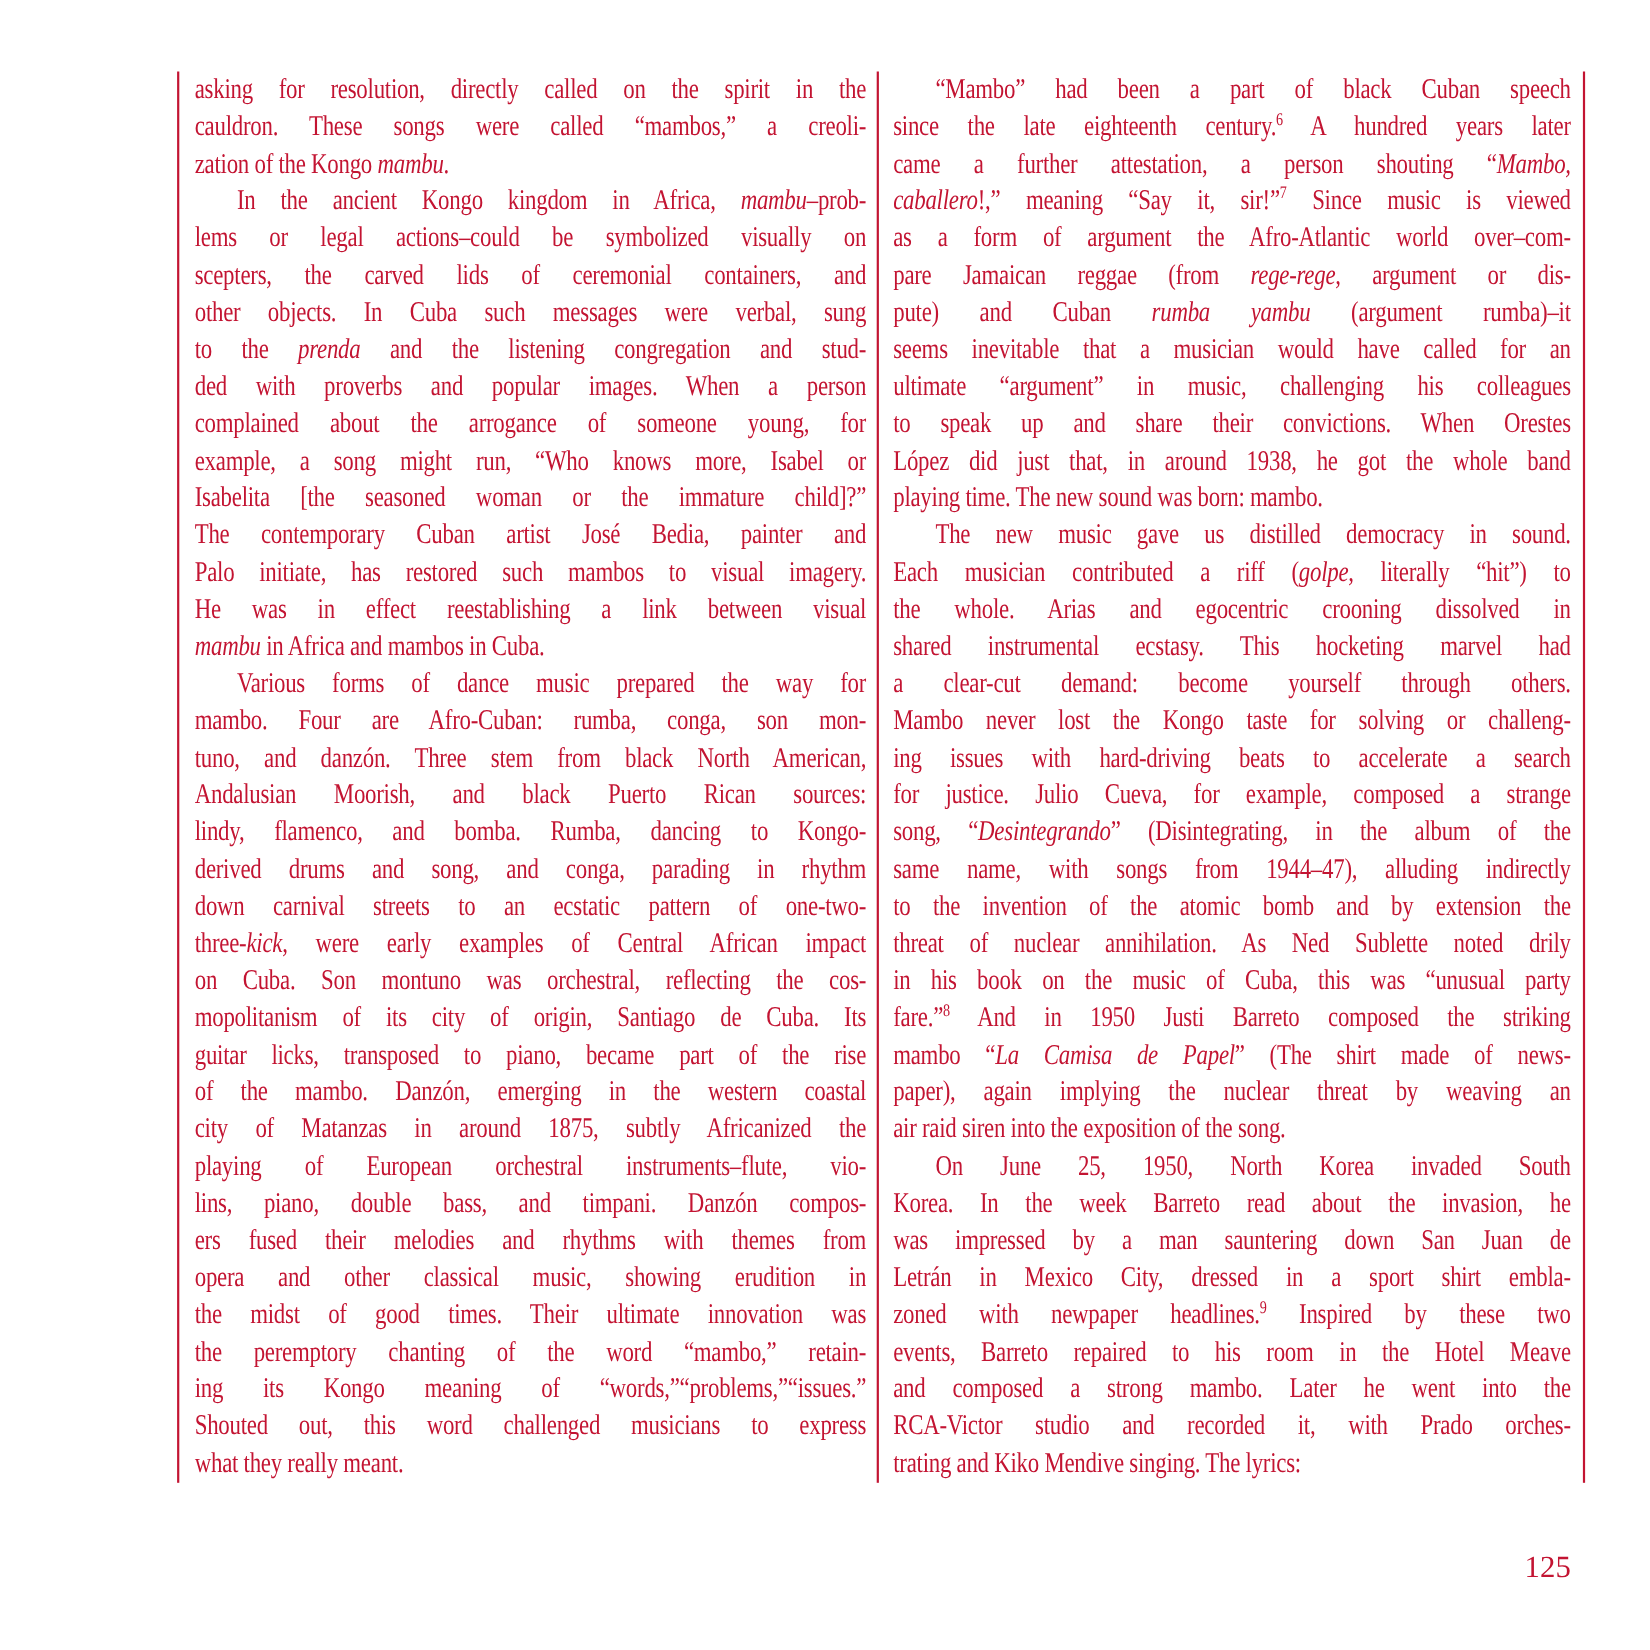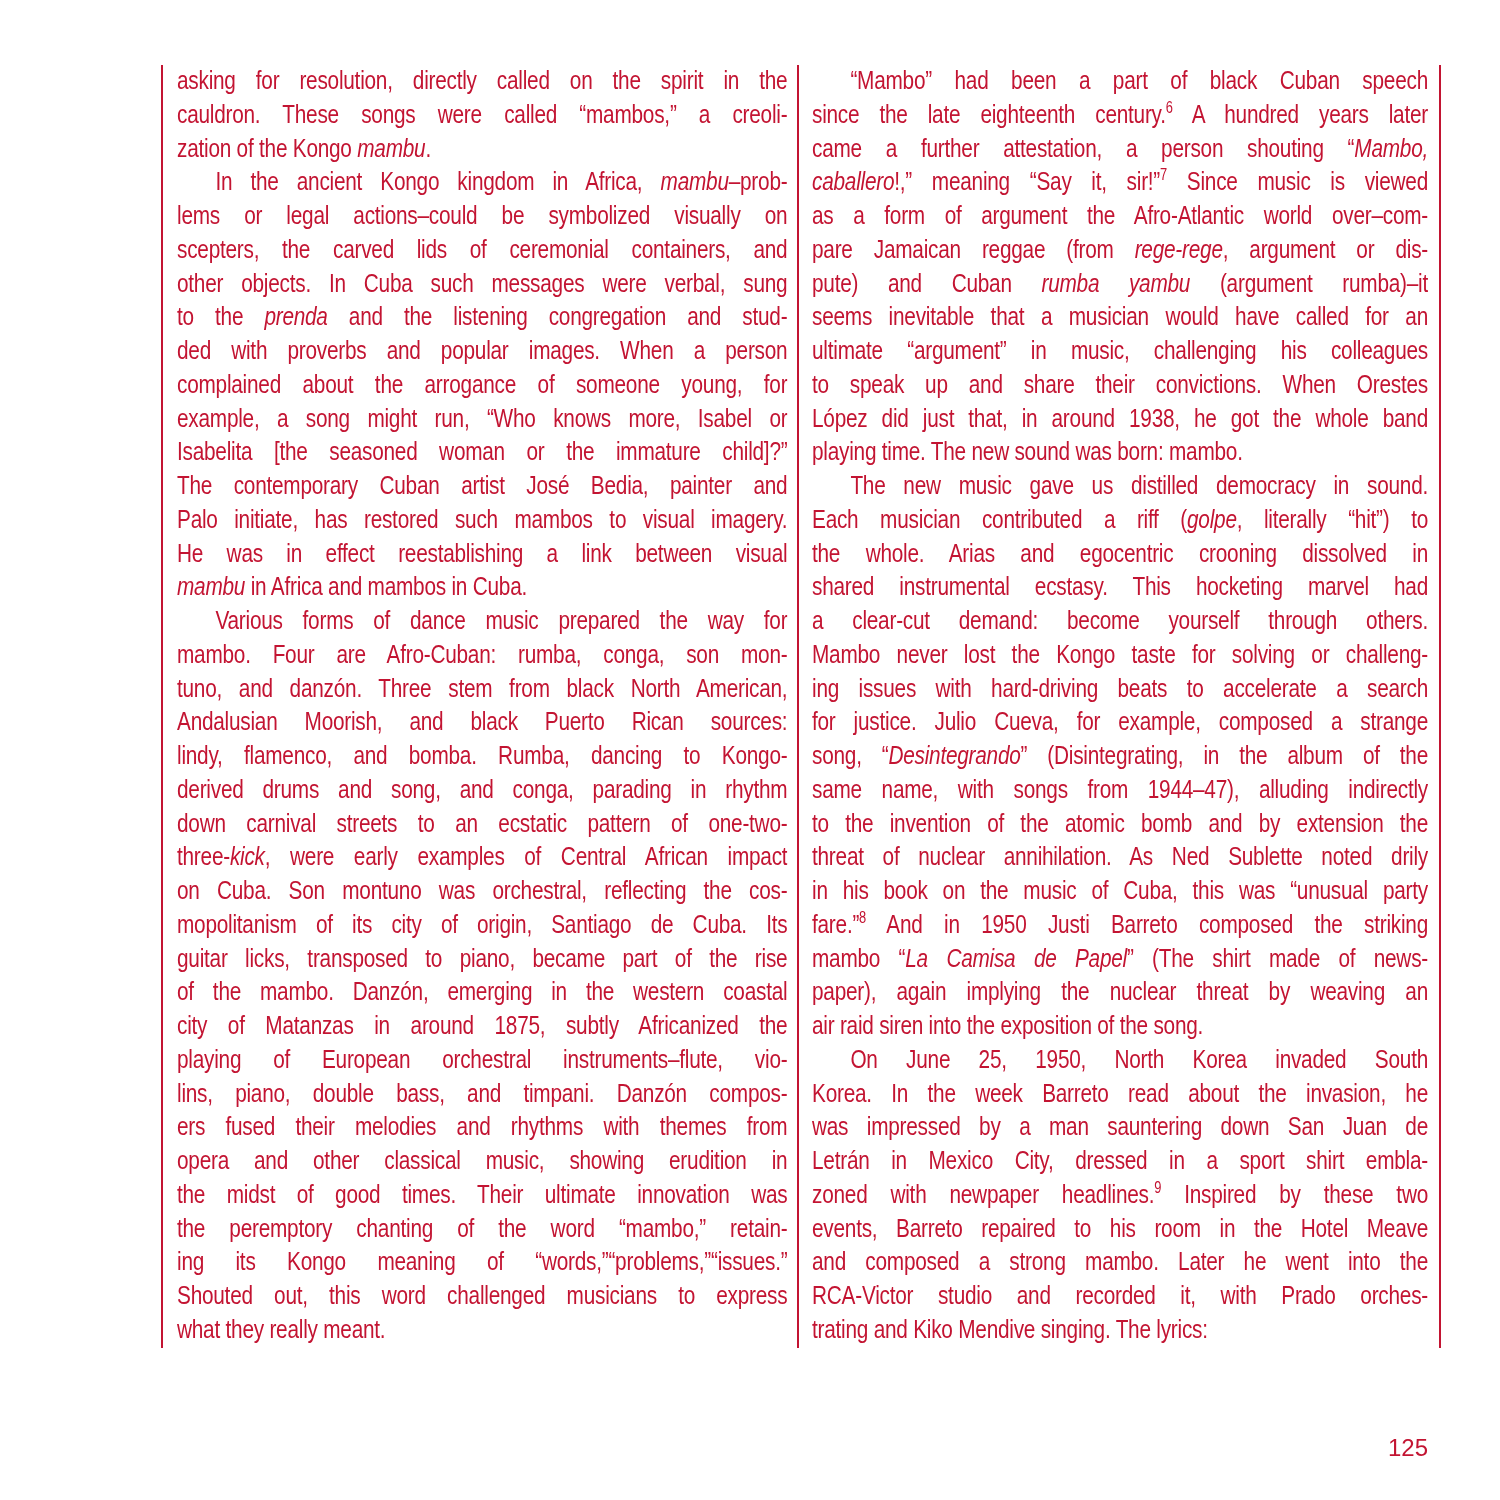--- a/index.html
+++ b/index.html
@@ -2,21 +2,21 @@
 <html style="--accent: #C31432; --bg: #FFFFFF;"><head>
 <meta charset="utf-8">
 <style>
   :root { --accent: #C31432; --bg: #FFFFFF; }
   html, body { margin: 0; padding: 0; background: var(--bg); }
   .page {
     position: relative;
     width: 1500px;
     height: 1500px;
     background: var(--bg);
-    font-family: Liberation Sans, sans-serif;
+    font-family: Liberation Serif, serif;
     color: var(--accent);
     overflow: hidden;
   }
   .rule {
     position: absolute;
     top: 65px;
     height: 1283px;
     width: 2px;
     background: var(--accent);
   }
@@ -47,23 +47,22 @@
   .line em { font-style: italic; }
   .line sup {
     font-size: 0.62em;
     vertical-align: super;
     line-height: 0;
   }
   .folio {
     position: absolute;
     top: 1410px;
     right: 72px;
-    font-size: 24px;
+    font-size: 28px;
     color: var(--accent);
-    margin-top: 24px;
   }
 </style>
 </head>
 <body>
 
 <div class="page">
   <div class="rule rule-left"></div>
   <div class="rule rule-center"></div>
   <div class="rule rule-right"></div>
   <div class="col col-left" id="col-left">

